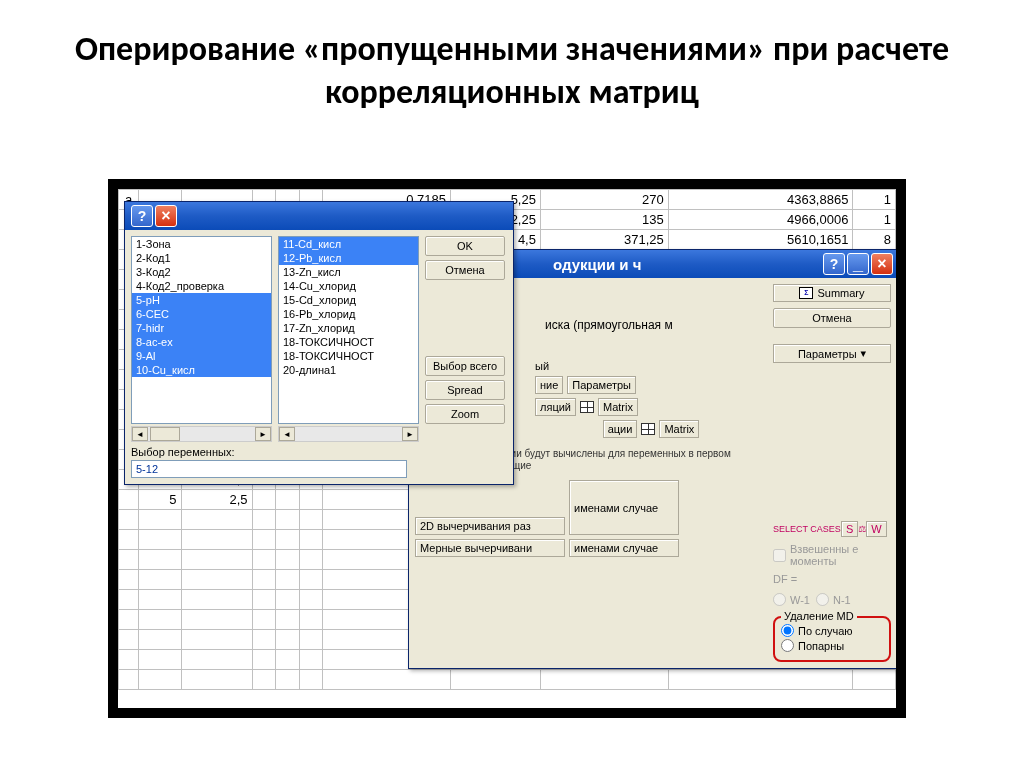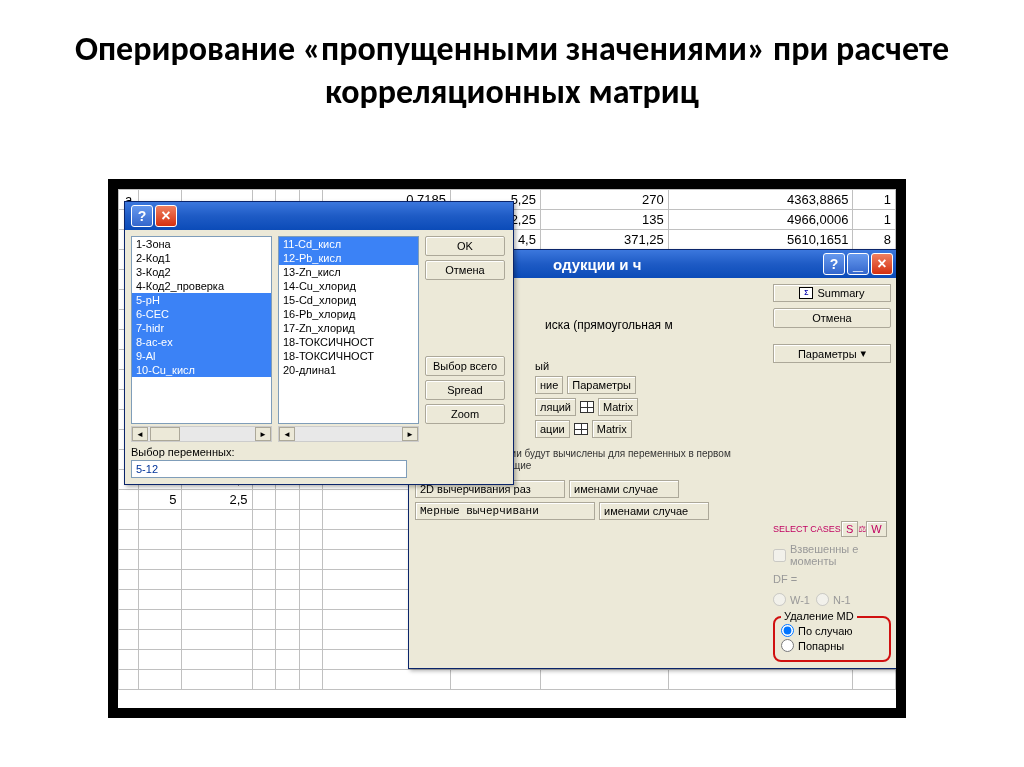--- a/index.html
+++ b/index.html
@@ -402,32 +402,32 @@
         </div>
         <div style="display:flex; gap:4px; padding-left:120px;">
           <span class="smallbtn">ние</span>
           <span class="smallbtn">Параметры</span>
         </div>
         <div style="display:flex; gap:4px; padding-left:120px; align-items:center;">
           <span class="smallbtn">ляций</span>
           <span class="icon-box icon-grid"></span>
           <span class="smallbtn">Matrix</span>
         </div>
-        <div style="display:flex; gap:4px; padding-left:120px; align-items:center;">
+        <div style="display:flex; gap:4px; padding-left:120px; align-items:center;justify-content:center;">
           <span class="smallbtn">ации</span>
           <span class="icon-box icon-grid"></span>
           <span class="smallbtn">Matrix</span>
         </div>
         <div class="note" style="margin-top:6px;">частичные корреляции будут вычислены для переменных в первом списке, контролирующие</div>
         <div style="display:flex; gap:4px; margin-top:4px;">
-          <span class="smallbtn" style="width:150px;">2D вычерчивания раз</span>
+          <span class="smallbtn" style="width:150px;margin-top:37px;">2D вычерчивания раз</span>
           <span class="smallbtn" style="width:110px;">именами случае</span>
         </div>
         <div style="display:flex; gap:4px;">
-          <span class="smallbtn" style="width:180px;font-family:Liberation Mono, monospace;">Мерные вычерчивани</span>
+          <span class="smallbtn" style="width:150px;">Мерные вычерчивани</span>
           <span class="smallbtn" style="width:110px;">именами случае</span>
         </div>
       </div>
       <div style="width:118px; display:flex; flex-direction:column; gap:6px;">
         <span class="smallbtn" style="justify-content:center;">
           <span class="icon-box icon-summ">Σ</span>
           <span>Summary</span>
         </span>
         <span class="btn" style="width:100%;">Отмена</span>
         <span class="smallbtn" style="justify-content:center; margin-top:10px;">

